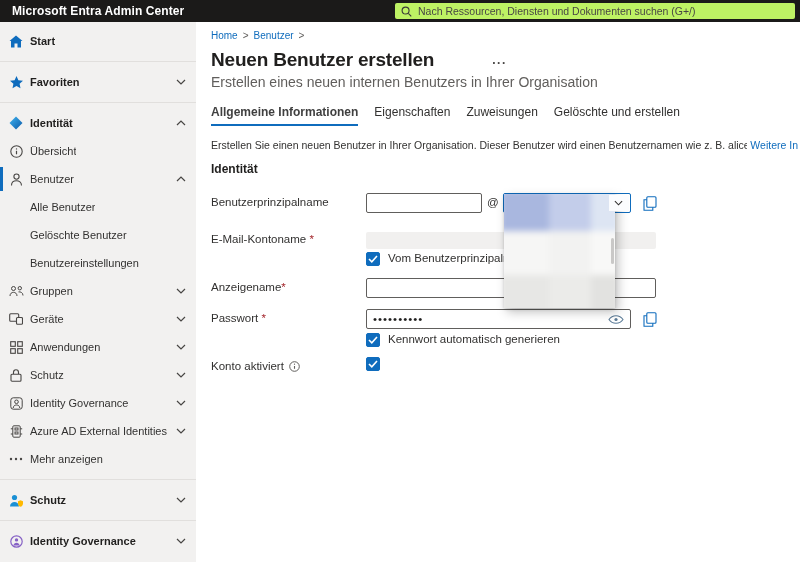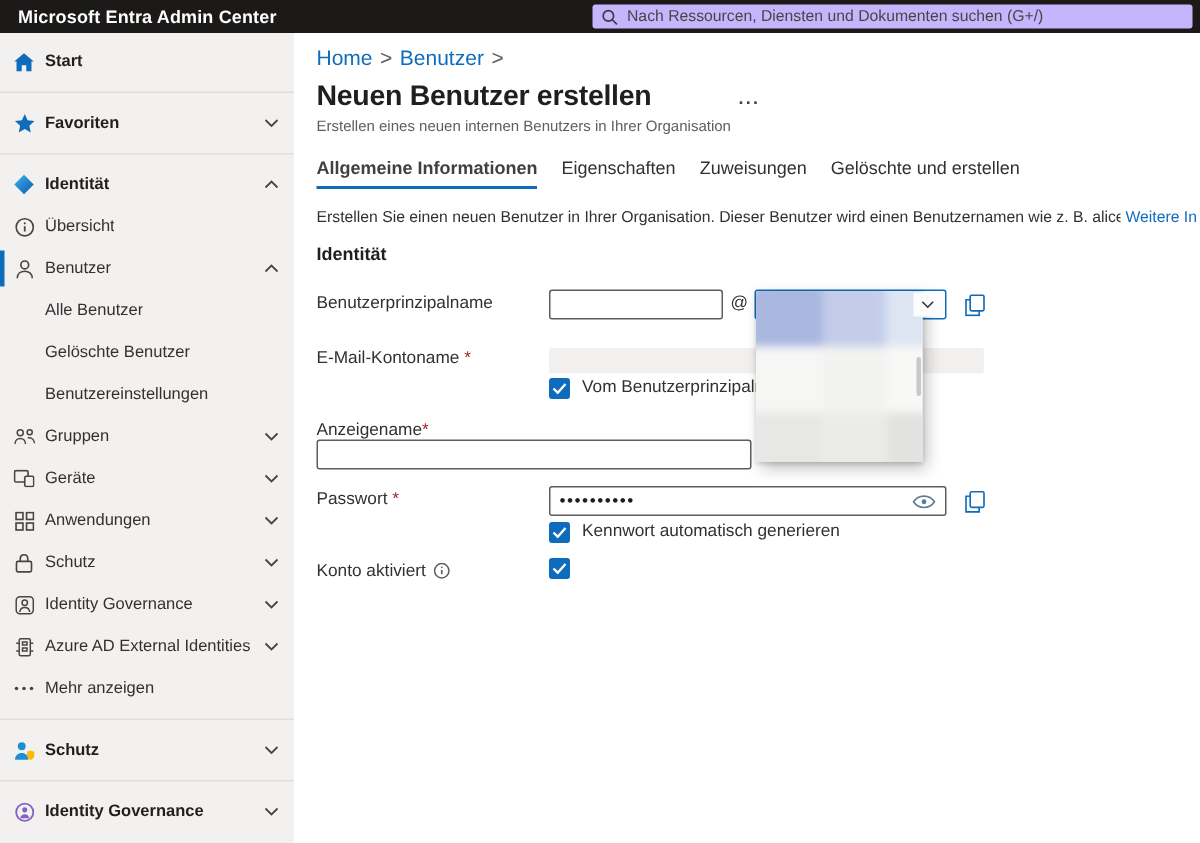--- a/index.html
+++ b/index.html
@@ -2,48 +2,48 @@
 <html><head>
 <meta charset="utf-8">
 <style>
   * { margin:0; padding:0; box-sizing:border-box; }
   html,body { width:800px; height:562px; overflow:hidden; background:#fff;
     font-family:"Liberation Sans", sans-serif; color:#323130; }
 
   
   .topbar { height:22px; background:#1b1a19; display:flex; align-items:center; position:relative; }
   .topbar-title { color:#fff; font-size:12px; font-weight:700; margin-left:12px; letter-spacing:.1px; white-space:nowrap; }
-  .searchbox { position:absolute; left:395px; top:3px; width:400px; height:16px; background:#c4b5fd;
+  .searchbox { position:absolute; left:395px; top:3px; width:400px; height:16px; background:#bef264;
     border-radius:2px; display:flex; align-items:center; padding:0 6px; }
   .searchbox input { border:none; background:transparent; outline:none; flex:1; margin-left:6px;
     font-size:10.5px; color:#201f1e; font-family:inherit; }
   .searchbox input::placeholder { color:#484644; opacity:1; }
 
   
   .layout { display:flex; height:540px; }
   .sidebar { width:196px; flex:none; background:#f2f1f0; padding-top:5px; overflow:hidden; }
   .side-item { height:28px; display:flex; align-items:center; padding:0 10px 0 8px; position:relative;
     cursor:pointer; font-size:11px; color:#323130; }
   .side-item .icon { width:16px; flex:none; display:flex; justify-content:center; align-items:center; margin-right:6px; }
   .side-item .lbl { white-space:nowrap; overflow:hidden; }
   .side-item.bold .lbl { font-weight:600; color:#201f1e; }
   .side-item .chev { margin-left:auto; padding-left:4px; display:flex; align-items:center; }
   .side-div { height:1px; background:#e1dfdd; margin:6px 0; }
   .sel-bar { position:absolute; left:0; top:2px; bottom:2px; width:3px; background:#0f6cbd; }
 
   .main { flex:1; position:relative; padding:8px 0 0 15px; overflow:hidden; background:#fff; }
 
-  .breadcrumb { font-size:14px; color:#605e5c; }
+  .breadcrumb { font-size:10px; color:#605e5c; }
   .bc-link { color:#0f6cbd; cursor:pointer; }
   .bc-sep { margin:0 5px; color:#605e5c; }
 
   .title-row { display:flex; align-items:center; margin-top:8px;gap:40px; }
   h1 { font-size:19px; font-weight:700; color:#201f1e; letter-spacing:-.2px; }
   .more-btn { margin-left:18px; color:#484644; font-weight:700; font-size:12px; letter-spacing:1.5px; cursor:pointer; }
-  .subtitle { font-size:10px; color:#605e5c; margin-top:3px; }
+  .subtitle { font-size:14px; color:#605e5c; margin-top:3px; }
 
   .tabs { display:flex; gap:16px; margin-top:15px; }
   .tab { font-size:12px; color:#323130; padding-bottom:5px; cursor:pointer; border-bottom:2.5px solid transparent; }
   .tab.active { font-weight:700; color:#404040; border-bottom-color:#0f6cbd; }
 
   .intro { display:flex; white-space:nowrap; overflow:hidden; margin-top:13px; font-size:10.5px; color:#323130; padding-right:2px; }
   .intro-text { overflow:hidden; flex:0 1 auto; min-width:0; }
   .intro-link { color:#0f6cbd; flex:none; cursor:pointer; margin-left:3px; }
 
   .section-heading { font-size:12px; font-weight:700; color:#201f1e; margin-top:11px; }
@@ -79,21 +79,21 @@
     display:flex; align-items:center; justify-content:center; flex:none; cursor:pointer; }
   .cb-label { margin-left:8px; white-space:nowrap; cursor:pointer; }
   .wide-input { width:290px; }
   .pw-wrap { position:relative; width:265px; }
   .pw-wrap input { width:100%; padding-right:26px; letter-spacing:1px; }
   .eye { position:absolute; right:7px; top:6px; display:flex; cursor:pointer; }
   .info-ic { margin-left:5px; display:inline-flex; vertical-align:-2px; cursor:pointer; }
 
   .r-email { margin-top:17px; }
   .r-derive { margin-top:3px; }
-  .r-display { margin-top:12px;flex-direction:column; }
+  .r-display { margin-top:12px; }
   .r-pw { margin-top:11px; }
   .r-autogen { margin-top:4px; }
   .r-account { margin-top:10px; }
 </style>
 </head>
 <body>
 
 <div class="topbar">
   <span class="topbar-title">Microsoft Entra Admin Center</span>
   <div class="searchbox">

